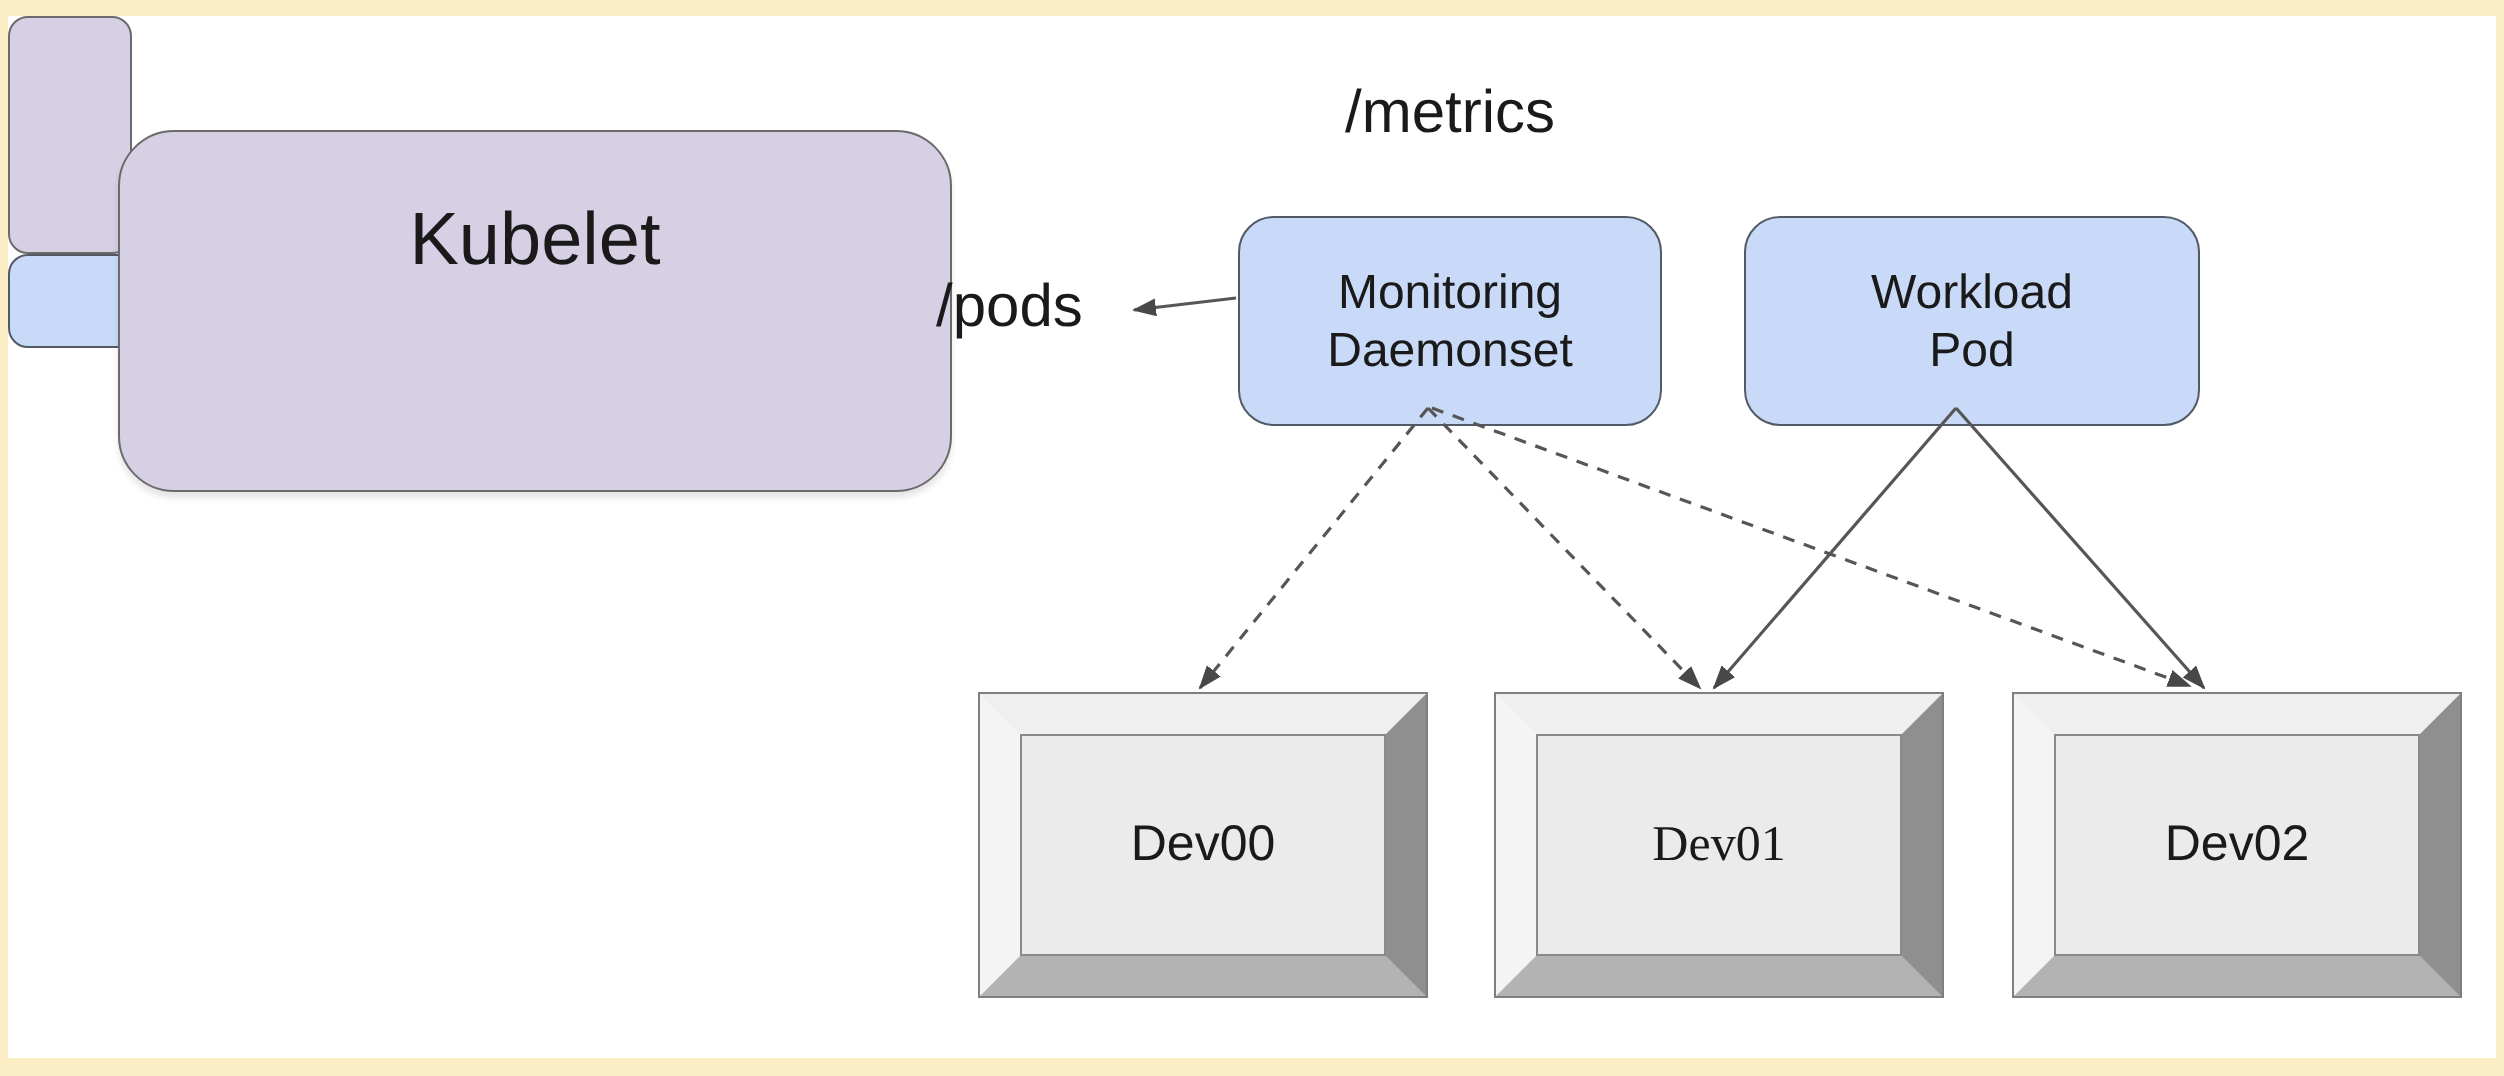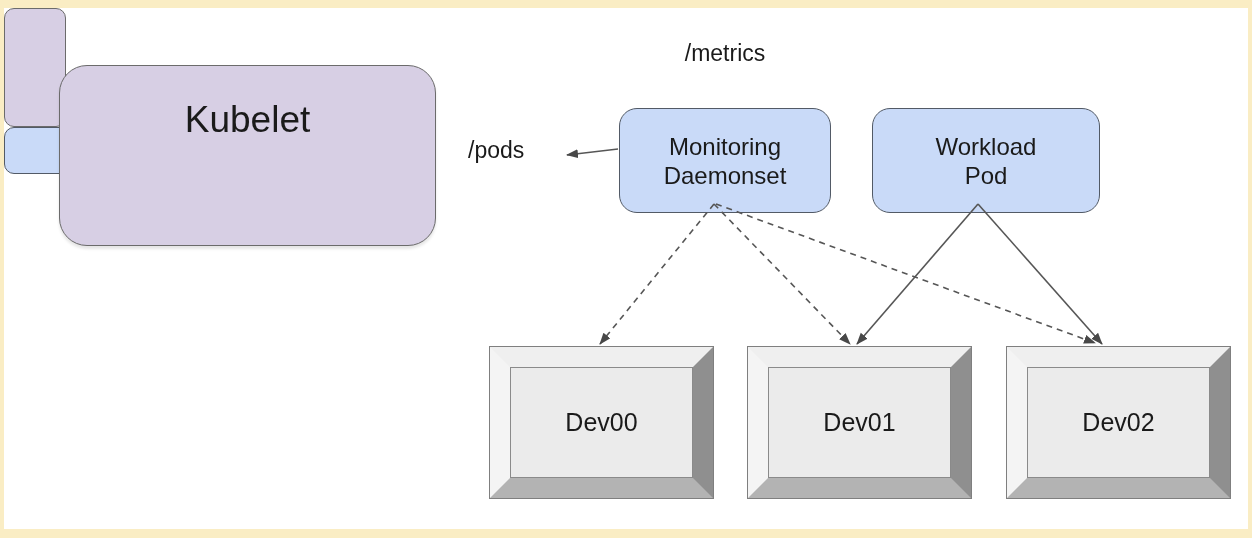--- a/index.html
+++ b/index.html
@@ -20,21 +20,21 @@
   }
   .canvas{
     position:relative;width:1252px;height:538px;box-sizing:border-box;
     background:#ffffff;
     border-style:solid;border-color:var(--c-frame);
     border-width:8px 4px 9px 4px;
   }
   .node{position:absolute;box-sizing:border-box;display:flex;align-items:center;justify-content:center;text-align:center;color:var(--c-text);white-space:pre-line;}
   
   .kubelet{
-    left:55px;top:57px;width:377px;height:181px;z-index:2;
+    left:55px;top:57px;width:417px;height:181px;z-index:2;
     background:var(--c-purple);border:1.5px solid var(--c-purple-border);
     border-radius:28px;font-size:37px;
     align-items:flex-start;padding-top:33px;
     box-shadow:0 3px 3px rgba(0,0,0,0.10);
   }
   .kubelet-tab{
     left:404px;top:88px;width:60px;height:117px;z-index:1;
     background:var(--c-purple);border:1.5px solid var(--c-purple-border);
     border-radius:10px;
   }
@@ -45,41 +45,41 @@
   }
   .monitoring{left:615px;top:88px;width:212px;height:105px;}
   .workload{left:868px;top:88px;width:228px;height:105px;}
   .metrics-tab{
     left:660px;top:61px;width:122px;height:45px;z-index:1;
     background:var(--c-blue);border:1.5px solid var(--c-blue-border);
     border-radius:10px;
   }
   
   .endpoint-label{
-    position:absolute;color:var(--c-text);font-size:23px;z-index:2;white-space:nowrap;
+    position:absolute;color:var(--c-text);font-size:30px;z-index:2;white-space:nowrap;
   }
   .metrics-label{left:660px;top:32px;width:122px;text-align:center;}
   .pods-label{left:464px;top:129px;text-align:right;}
   
   .dev{
     position:absolute;width:225px;height:153px;top:338px;z-index:2;
     box-sizing:border-box;border:1px solid #7f7f7f;background:#ededed;
   }
   .dev .bevel{
     position:absolute;inset:0;box-sizing:border-box;
     border-style:solid;border-width:20px;
     border-color:#efefef #8f8f8f #b3b3b3 #f4f4f4;
   }
   .dev .face{
     position:absolute;inset:0;background:#ebebeb;border:1px solid #8a8a8a;
     display:flex;align-items:center;justify-content:center;
     font-size:25px;color:var(--c-text);
   }
   .dev00{left:485px;}
-  .dev01{left:743px;}
+  .dev01{left:743px;font-family:Liberation Serif, serif;}
   .dev02{left:1002px;}
   
   svg.edges{position:absolute;inset:0;width:100%;height:100%;z-index:3;pointer-events:none;}
   .edge{stroke:var(--c-line);stroke-width:1.6;fill:none;}
   .edge-dashed{stroke-dasharray:6 5;}
 </style>
 </head>
 <body>
 
 <div class="canvas">

